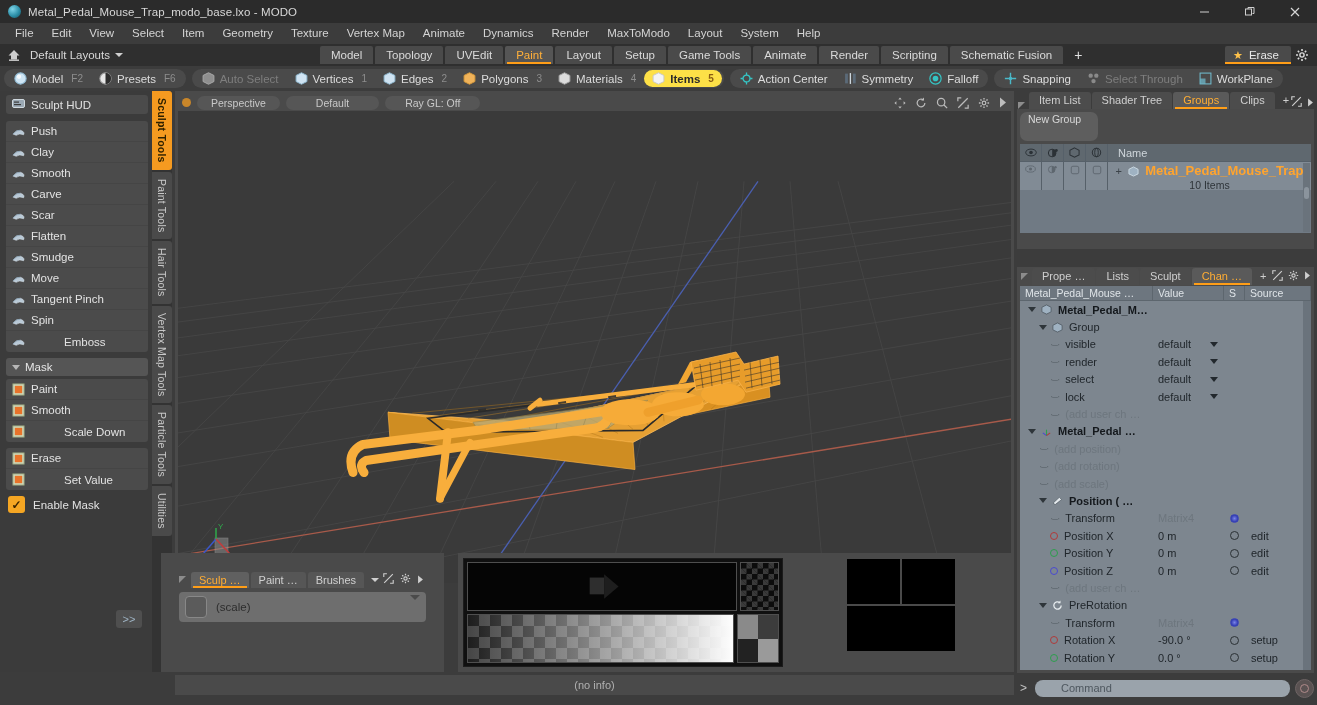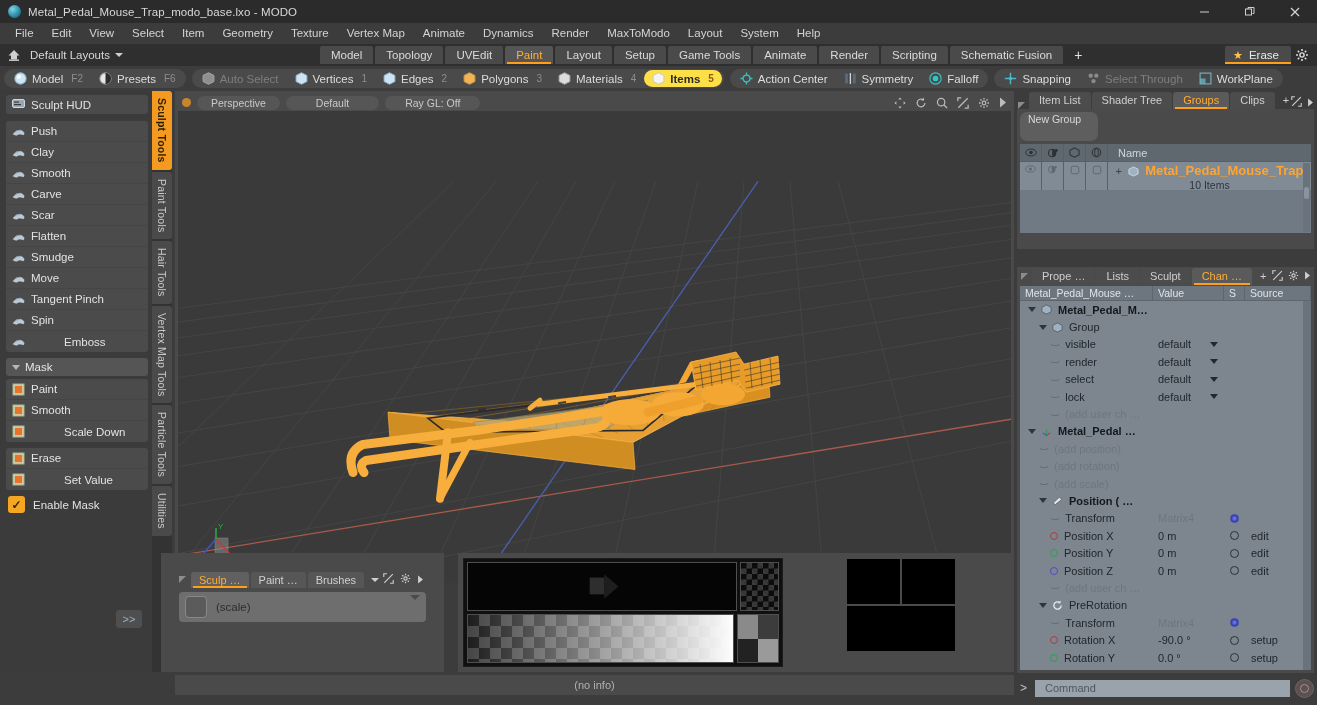--- a/index.html
+++ b/index.html
@@ -211,22 +211,22 @@
   .dashdot { color: #5f686f; font-size: 10px; letter-spacing: -1px; }
   .vcaret { width: 0; height: 0; border-left: 4px solid transparent; border-right: 4px solid transparent; border-top: 5px solid #22282d; }
   .ring { width: 9px; height: 9px; border-radius: 50%; border: 1.5px solid #2b3135; }
   .ring.blue { border-color: #3a44b8; background: radial-gradient(circle, #7b84e8 0%, #3a44b8 60%, #222a80 100%); }
   .dotc { width: 8px; height: 8px; border-radius: 50%; border: 1.5px solid #b03a3a; }
   .dotc.g { border-color: #2e9e4e; } .dotc.b { border-color: #4a4ad0; }
   .ch-scroll { position: absolute; right: 0; top: 15px; width: 8px; bottom: 0; background: #6a737c; }
 
   .cmdbar { position: absolute; left: 3px; right: 3px; bottom: 6px; height: 22px; display: flex; align-items: center; gap: 5px; }
   .cmd-gt { color: #c2c2c2; font-size: 12px; padding: 0 3px; }
-  .cmd-input { flex: 1 1 auto; height: 17px; background: #9aa3ab; border-radius: 0; font-size: 11px;
-     color: #4e575f; padding-left: 10px; line-height: 17px; }
+  .cmd-input { flex: 1 1 auto; height: 17px; background: #9aa3ab; border-radius: 8px; font-size: 11px;
+     color: #4e575f; padding-left: 26px; line-height: 17px; }
   .cmd-rec { width: 19px; height: 19px; border-radius: 50%; background: #5a5252; border: 1px solid #6e6464;
      display: flex; align-items: center; justify-content: center; }
   .cmd-rec i { width: 9px; height: 9px; border-radius: 50%; border: 1.5px solid #b08a8a; display:block;}
 </style>
 </head>
 <body>
 
 <div class="app">
 
   <div class="titlebar">

